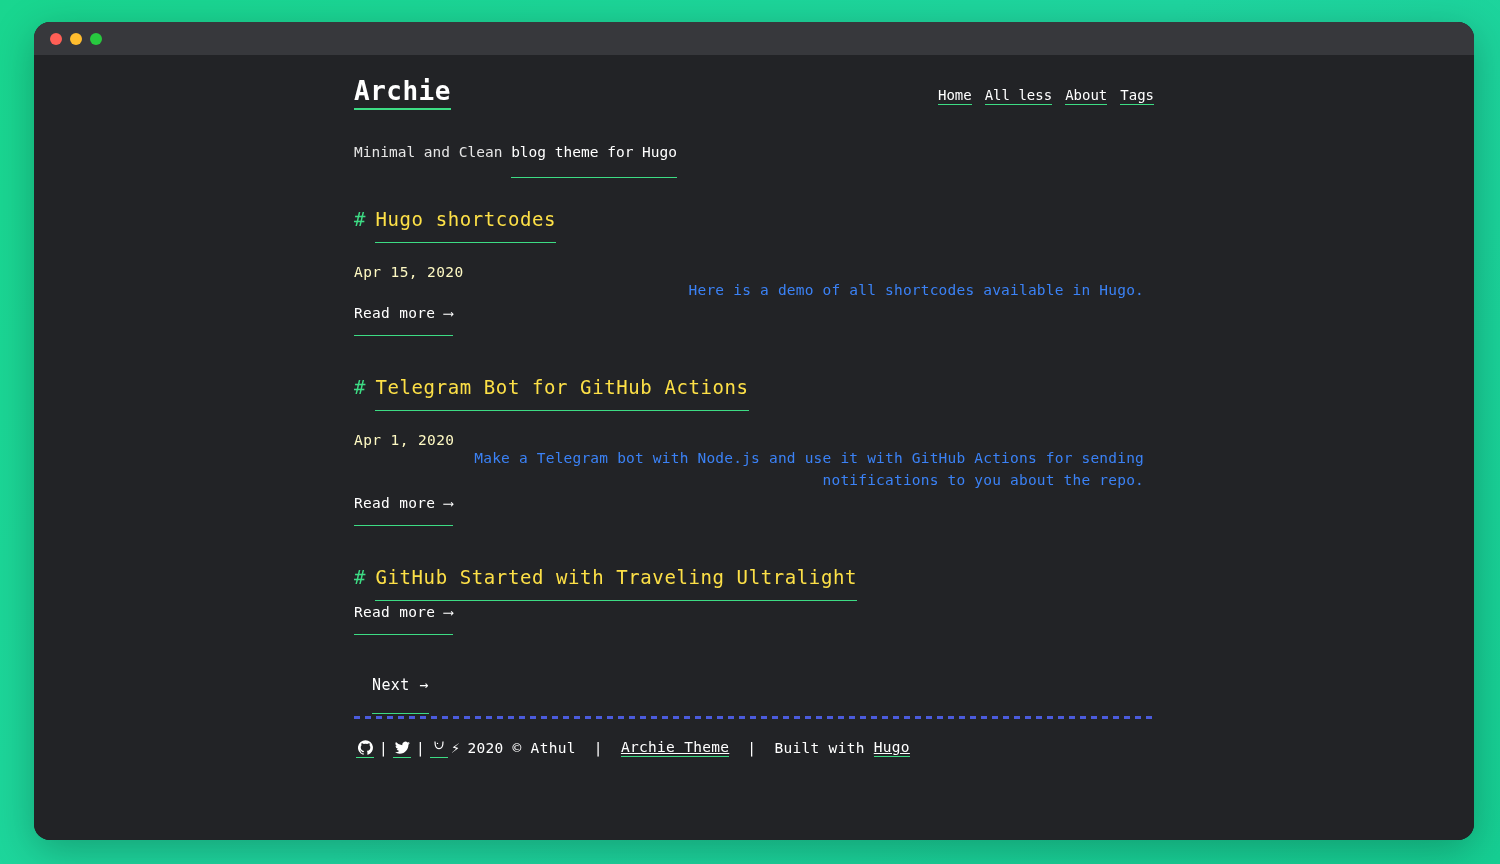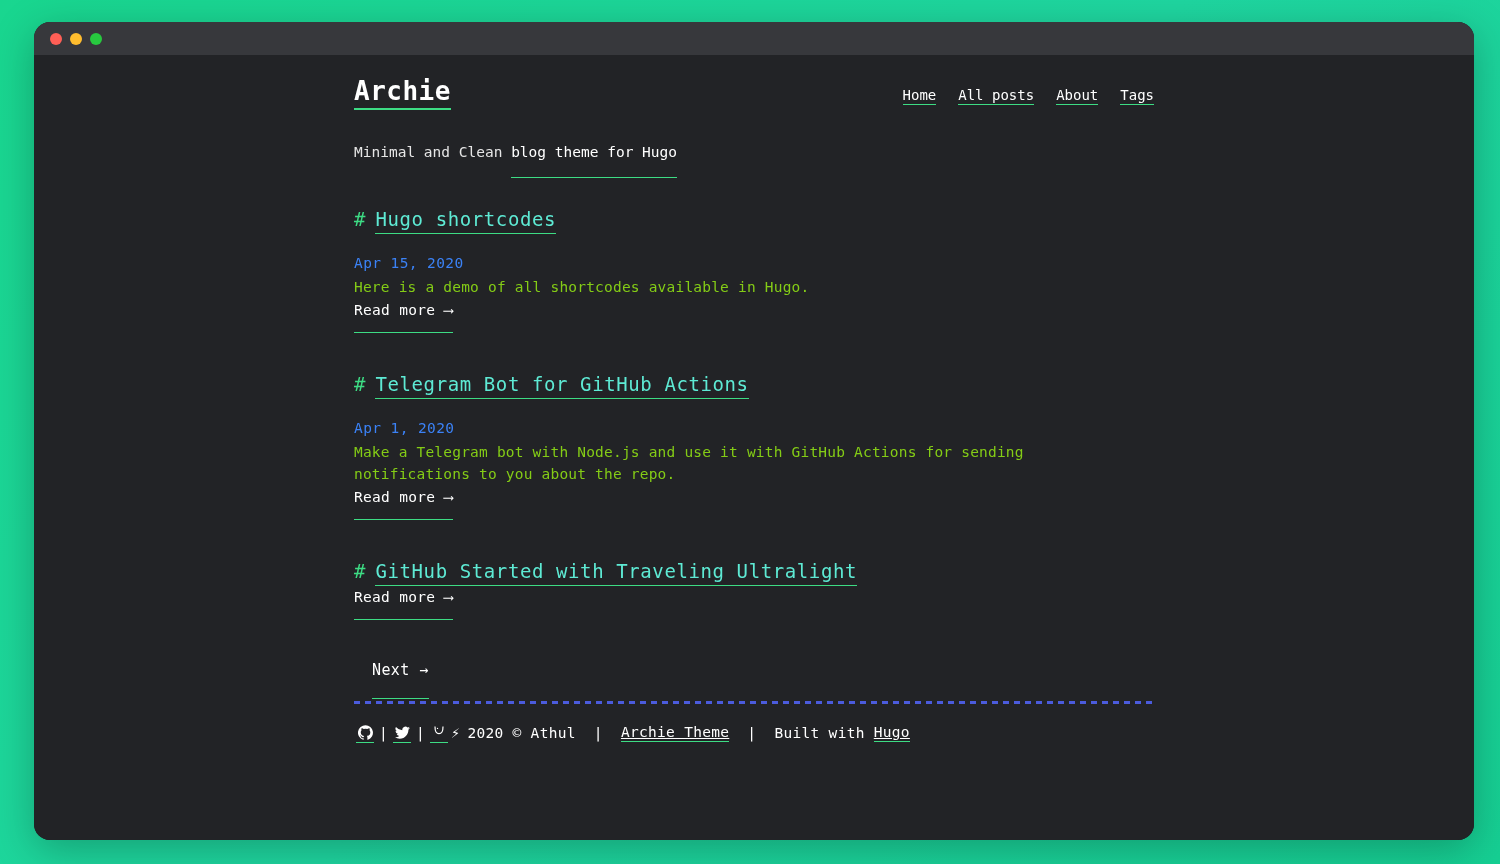--- a/index.html
+++ b/index.html
@@ -70,21 +70,21 @@
     font-weight: bold;
     color: #ffffff;
     letter-spacing: 0.5px;
     border-bottom: 2px solid #3ddc84;
     padding-bottom: 2px;
     line-height: 1.1;
     cursor: pointer;
   }
   .nav {
     display: flex;
-    gap: 22px;
+    gap: 13px;
     align-items: baseline;
   }
   .nav a {
     font-size: 14px;
     color: #ffffff;
     text-decoration: none;
     border-bottom: 1.5px solid #3ddc84;
     padding-bottom: 1px;
     cursor: pointer;
   }
@@ -112,39 +112,40 @@
     display: flex;
     align-items: baseline;
     gap: 10px;
   }
   .hash {
     color: #3ddc84;
     font-size: 19px;
   }
   .post-title {
     font-size: 19px;
-    color: #5eead4;
+    color: #fde047;
     letter-spacing: 0.6px;
     border-bottom: 1.5px solid #3ddc84;
-    padding-bottom: 3px;
+    padding-bottom: 12px;
     cursor: pointer;
   }
   .post-date {
     margin-top: 21px;
     font-size: 14.5px;
+    color: #fef9c3;
+    letter-spacing: 0.4px;
+  }
+  .post-summary {
+    margin-top: 0;
+    font-size: 14.5px;
     color: #3b82f6;
-    letter-spacing: 0.4px;
-  }
-  .post-summary {
-    margin-top: 6px;
-    font-size: 14.5px;
-    color: #84cc16;
     line-height: 1.5;
     letter-spacing: 0.2px;
     max-width: 790px;
+    text-align: right;
   }
   .read-more {
     display: inline-block;
     margin-top: 3px;
     font-size: 14.5px;
     color: #ffffff;
     border-bottom: 1.5px solid #3ddc84;
     padding-bottom: 14px;
     letter-spacing: 0.3px;
     cursor: pointer;
@@ -220,21 +221,21 @@
     <span class="dot green"></span>
   </div>
 
   <div class="viewport">
     <div class="page">
 
       <div class="site-header">
         <div class="site-title">Archie</div>
         <nav class="nav">
           <a>Home</a>
-          <a>All posts</a>
+          <a>All less</a>
           <a>About</a>
           <a>Tags</a>
         </nav>
       </div>
 
       <div class="tagline">
         <span>Minimal and Clean </span><span class="link">blog theme for Hugo</span>
       </div>
 
       <div class="posts">

